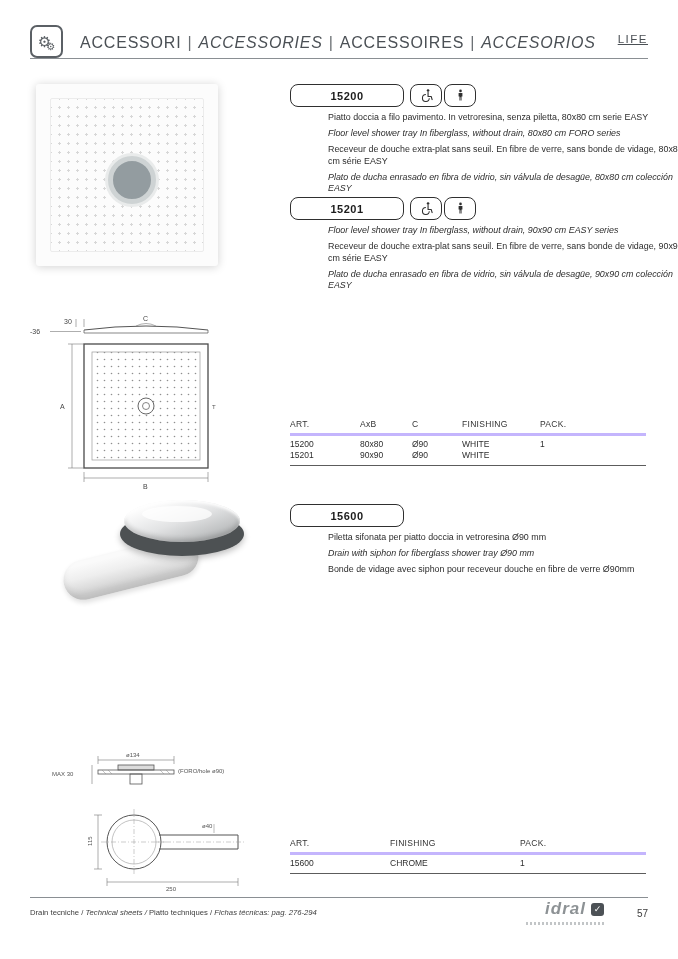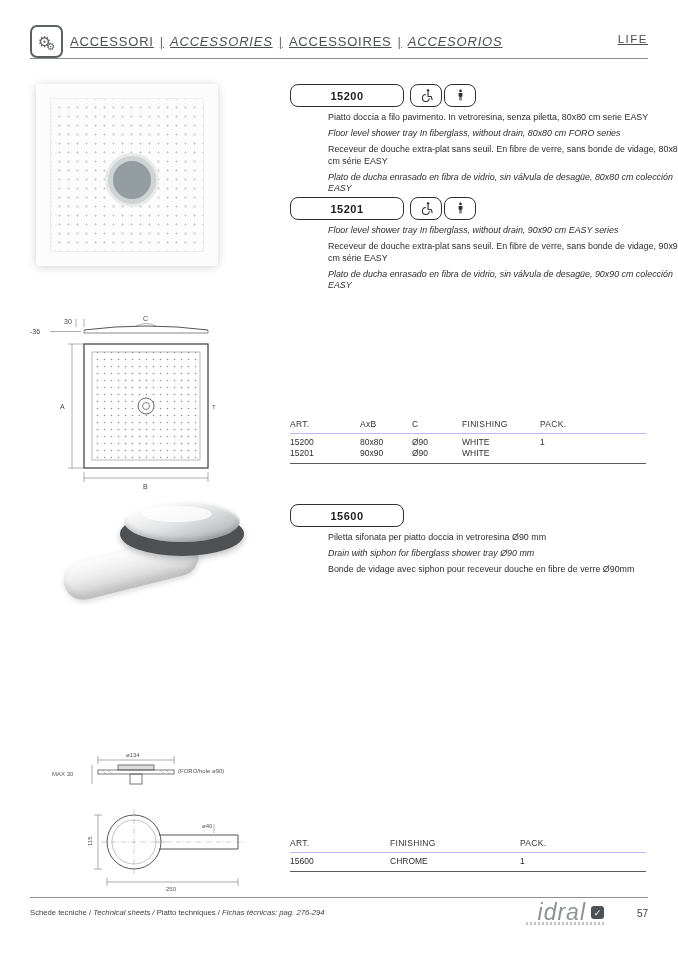--- a/index.html
+++ b/index.html
@@ -7,22 +7,22 @@
     position:relative; width:678px; height:959px; margin:0 auto;
     background:#ffffff; font-family:"Liberation Sans", sans-serif; color:#2d2d2d;
     overflow:hidden;
   }
   
   .logo-box { position:absolute; left:30px; top:25px; width:29px; height:29px;
     border:2px solid #5b6065; border-radius:7px; color:#5b6065;
     display:flex; align-items:center; justify-content:center; }
   .gear-1 { font-size:15px; line-height:1; }
   .gear-2 { font-size:10px; line-height:1; margin-left:-5px; margin-top:10px; }
-  .header-title { position:absolute; left:70px; top:34px; font-size:13px;
-    letter-spacing:0.8px; color:#4b5055; white-space:nowrap;text-decoration:underline; }
+  .header-title { position:absolute; left:80px; top:34px; font-size:16px;
+    letter-spacing:0.8px; color:#4b5055; white-space:nowrap; }
   .header-title .sep { margin:0 6px; color:#6a6f73; }
   .italic { font-style:italic; }
   .series { position:absolute; right:30px; top:33px; font-size:11.5px;
     letter-spacing:1.5px; color:#4b5055;text-decoration:underline; }
   .header-rule { position:absolute; left:30px; right:30px; top:58px; border-top:1px solid #8a8f93; }
 
   
   .tray-photo { position:absolute; left:36px; top:84px; width:182px; height:182px;
     background:#fcfcfc; border-radius:3px; box-shadow:0 1px 10px rgba(0,0,0,0.18); }
   .tray-inner { position:absolute; left:14px; top:14px; right:14px; bottom:14px;
@@ -54,21 +54,21 @@
   .drw1 { position:absolute; left:24px; top:314px; }
   .drw2 { position:absolute; left:46px; top:748px; }
   .dtxt { font-size:7px; fill:#444; font-family:"Liberation Sans", sans-serif; }
   .dtxt-s { font-size:6px; fill:#555; font-family:"Liberation Sans", sans-serif; }
 
   
   .spec-table { position:absolute; left:290px; width:356px; font-size:8.5px; color:#2d2d2d; }
   #table-1 { top:419px; } #table-2 { top:838px; }
   .t-grid1 { display:grid; grid-template-columns:70px 52px 50px 78px 1fr; }
   .t-grid2 { display:grid; grid-template-columns:100px 130px 1fr; }
-  .t-head { padding-bottom:4px; border-bottom:1px solid #c4b5fd; letter-spacing:0.3px; color:#333; }
+  .t-head { padding-bottom:4px; border-bottom:3px solid #c4b5fd; letter-spacing:0.3px; color:#333; }
   .t-body { border-bottom:1px solid #5c5c5c; padding:3px 0 4px; }
   .t-row span { line-height:11px; }
 
   
   .drain-photo { position:absolute; left:64px; top:496px; width:185px; height:118px; }
   .drain-pipe { position:absolute; left:-2px; top:52px; width:138px; height:40px;
     border-radius:20px; transform:rotate(-14deg);
     background:linear-gradient(180deg,#fafafa 12%,#eeeeee 45%,#d2d2d2 85%);
     box-shadow:inset 0 -5px 7px rgba(0,0,0,0.10), 0 3px 5px rgba(0,0,0,0.12); }
   .drain-ring { position:absolute; left:56px; top:16px; width:124px; height:44px;
@@ -76,21 +76,21 @@
   .drain-cap { position:absolute; left:60px; top:4px; width:116px; height:42px; border-radius:50%;
     background:linear-gradient(160deg,#fdfdfd 18%,#e2e3e4 50%,#b9bbbc 82%);
     box-shadow:inset 0 2px 3px #ffffff, inset 0 -3px 5px rgba(0,0,0,0.18); }
   .drain-cap-hl { position:absolute; left:78px; top:10px; width:70px; height:16px;
     border-radius:50%; background:rgba(255,255,255,0.75); }
 
   
   .footer-rule { position:absolute; left:30px; right:30px; top:897px; border-top:1px solid #8a8f93; }
   .footer-text { position:absolute; left:30px; top:908px; font-size:7.7px; color:#3c3c3c; }
   .brand { position:absolute; right:74px; top:899px; display:flex; align-items:center; gap:5px; }
-  .brand-name { font-size:23px; font-style:italic; font-weight:normal; color:#8d9295; letter-spacing:1px; }
+  .brand-name { font-size:17px; font-style:italic; font-weight:bold; color:#8d9295; letter-spacing:1px; }
   .brand-mark { width:13px; height:13px; background:#4c5156; border-radius:3px;
     color:#fff; font-size:9px; display:flex; align-items:center; justify-content:center; }
   .brand-tagline { position:absolute; right:74px; top:922px; width:78px; height:3px;
     background:repeating-linear-gradient(90deg,#c2c5c7 0 2px, transparent 2px 4px); }
   .page-num { position:absolute; right:30px; top:908px; font-size:10px; color:#3c3c3c; }
 </style>
 </head>
 <body>
 
 <div class="page">
@@ -276,21 +276,21 @@
       <div class="t-row t-grid2">
         <span>15600</span>
         <span>CHROME</span>
         <span>1</span>
       </div>
     </div>
   </div>
 
   <div class="footer-rule"></div>
   <div class="footer-text">
-    <span>Schede tecniche / </span><span class="italic">Technical sheets / </span><span>Piatto techniques / </span><span class="italic">Fichas técnicas: pag. 276-294</span>
+    <span>Drain tecniche / </span><span class="italic">Technical sheets / </span><span>Piatto techniques / </span><span class="italic">Fichas técnicas: pag. 276-294</span>
   </div>
   <div class="brand">
     <span class="brand-name">idral</span>
     <span class="brand-mark">✓</span>
   </div>
   <div class="brand-tagline"></div>
   <div class="page-num">57</div>
 
 </div>
 

